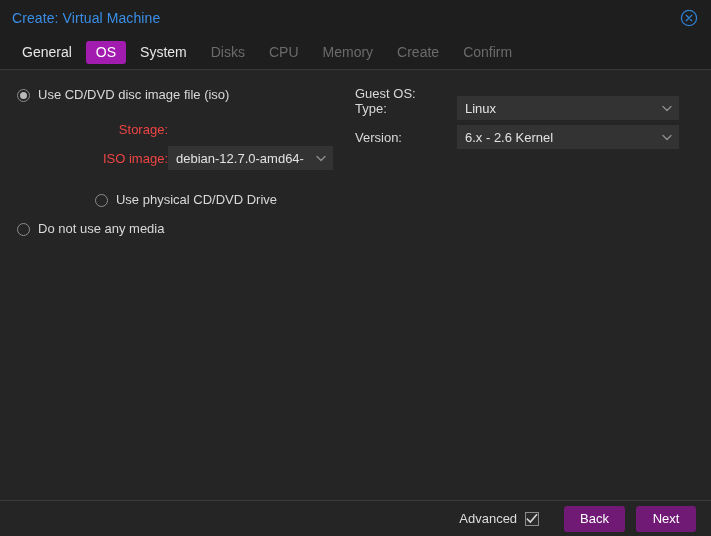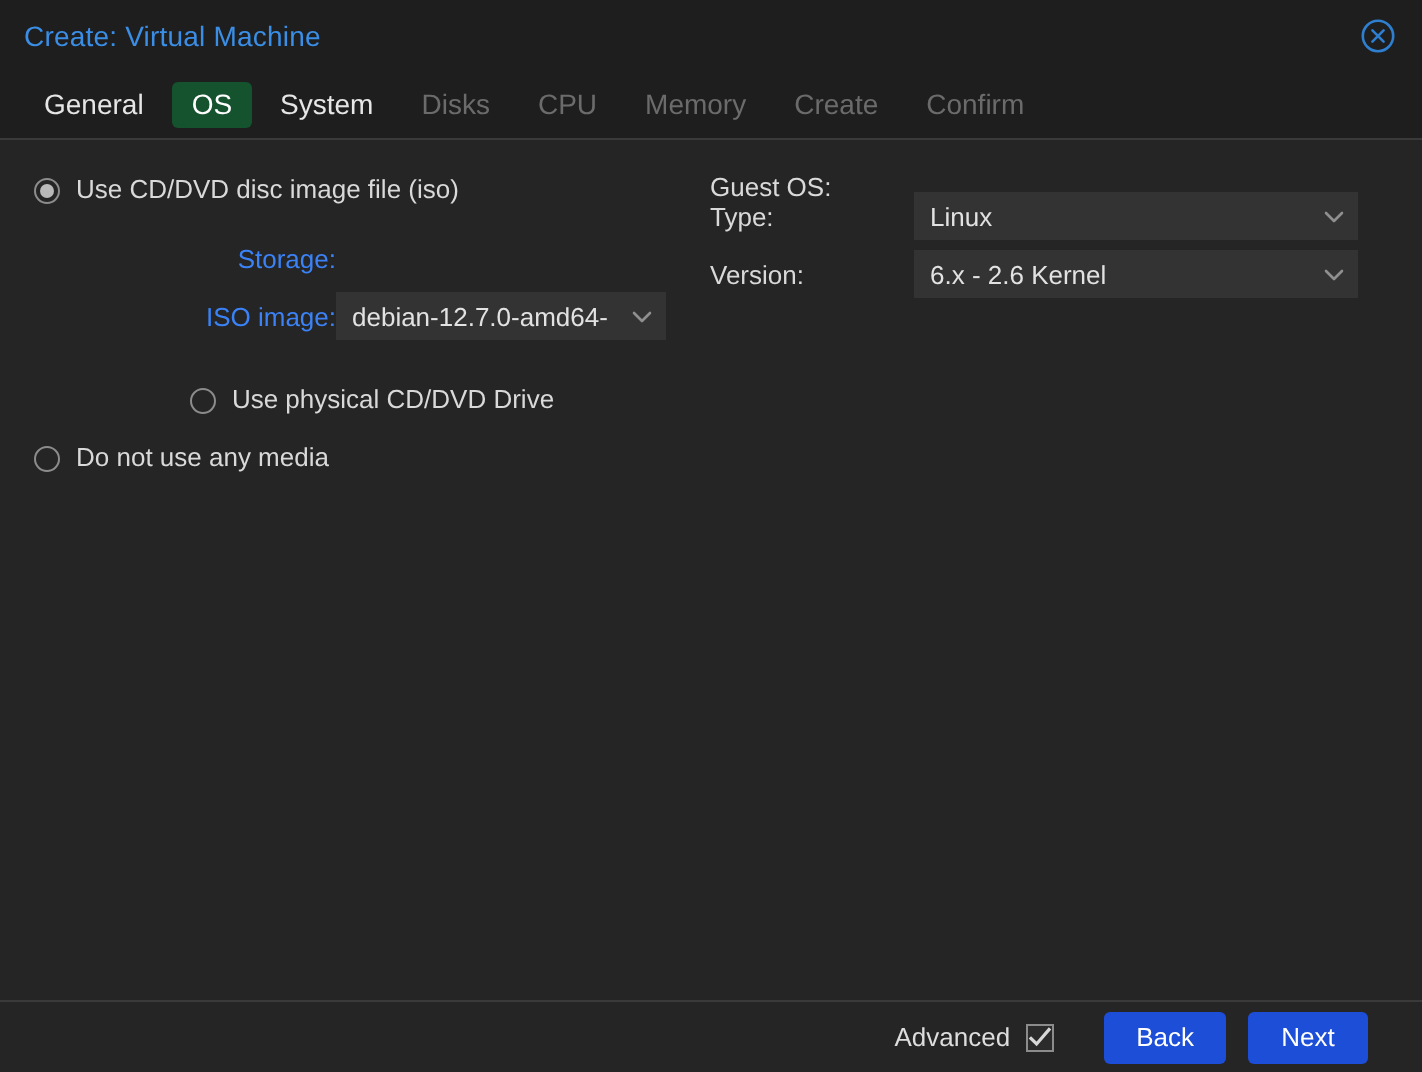--- a/index.html
+++ b/index.html
@@ -66,21 +66,21 @@
     font-size: 14px;
     padding: 4px 10px;
     margin-right: 4px;
     border-radius: 3px;
     color: #e6e6e6;
     cursor: pointer;
     white-space: nowrap;
     line-height: 15px;
   }
   .tab.active {
-    background: #14532d;
+    background: #a21caf;
     color: #ffffff;
   }
   .tab.disabled {
     color: #6b6b6b;
     cursor: default;
   }
 
   
   .body {
     flex: 1 1 auto;
@@ -144,21 +144,21 @@
     align-items: center;
     height: 24px;
   }
   .field-row.left  { margin-top: 12px; padding-left: 0; }
   .field-row.left.second { margin-top: 5px; }
   .field-label-left {
     width: 168px;
     text-align: right;
     box-sizing: border-box;
     font-size: 13px;
-    color: #3b82f6;
+    color: #ef4444;
   }
   .field-label-right {
     width: 102px;
     text-align: left;
     font-size: 13px;
     color: #d9d9d9;
     box-sizing: border-box;
   }
   .select {
     height: 24px;
@@ -204,21 +204,21 @@
 
   
   .footer {
     height: 36px;
     flex: 0 0 auto;
     background: #252525;
     border-top: 1px solid #3a3a3a;
     display: flex;
     align-items: center;
     justify-content: flex-end;
-    padding-right: 27px;
+    padding-right: 15px;
     box-sizing: border-box;
   }
   .advanced-wrap {
     display: flex;
     align-items: center;
     cursor: pointer;
     margin-right: 14px;
   }
   .advanced-label {
     font-size: 13px;
@@ -232,21 +232,21 @@
     box-sizing: border-box;
     background: #2b2b2b;
     position: relative;
     display: flex;
     align-items: center;
     justify-content: center;
   }
   .btn {
     height: 26px;
     min-width: 60px;
-    background: #1d4ed8;
+    background: #701a75;
     color: #ffffff;
     font-size: 13px;
     border: none;
     border-radius: 3px;
     margin-left: 11px;
     padding: 0 16px;
     cursor: pointer;
     font-family: "Liberation Sans", sans-serif;
     line-height: 26px;
   }

